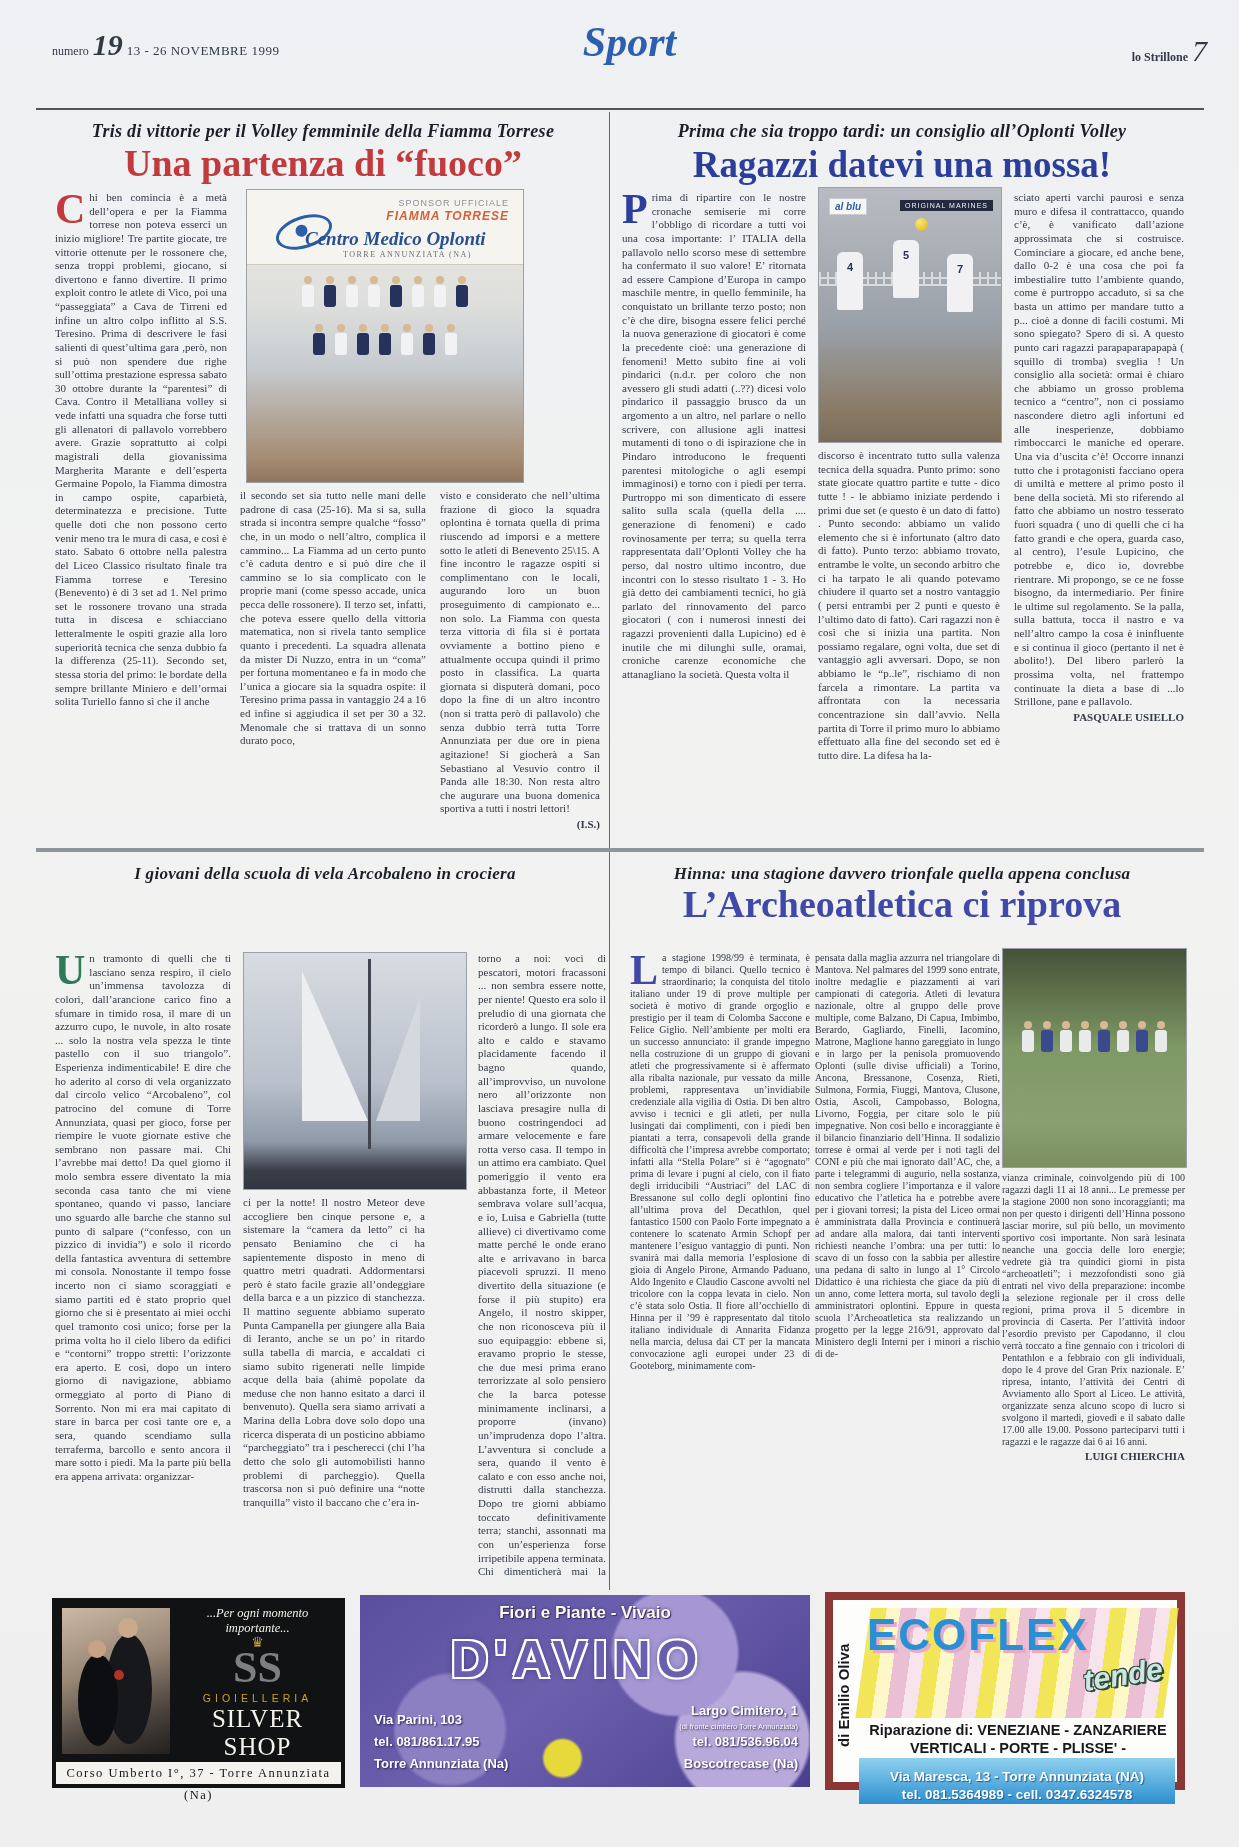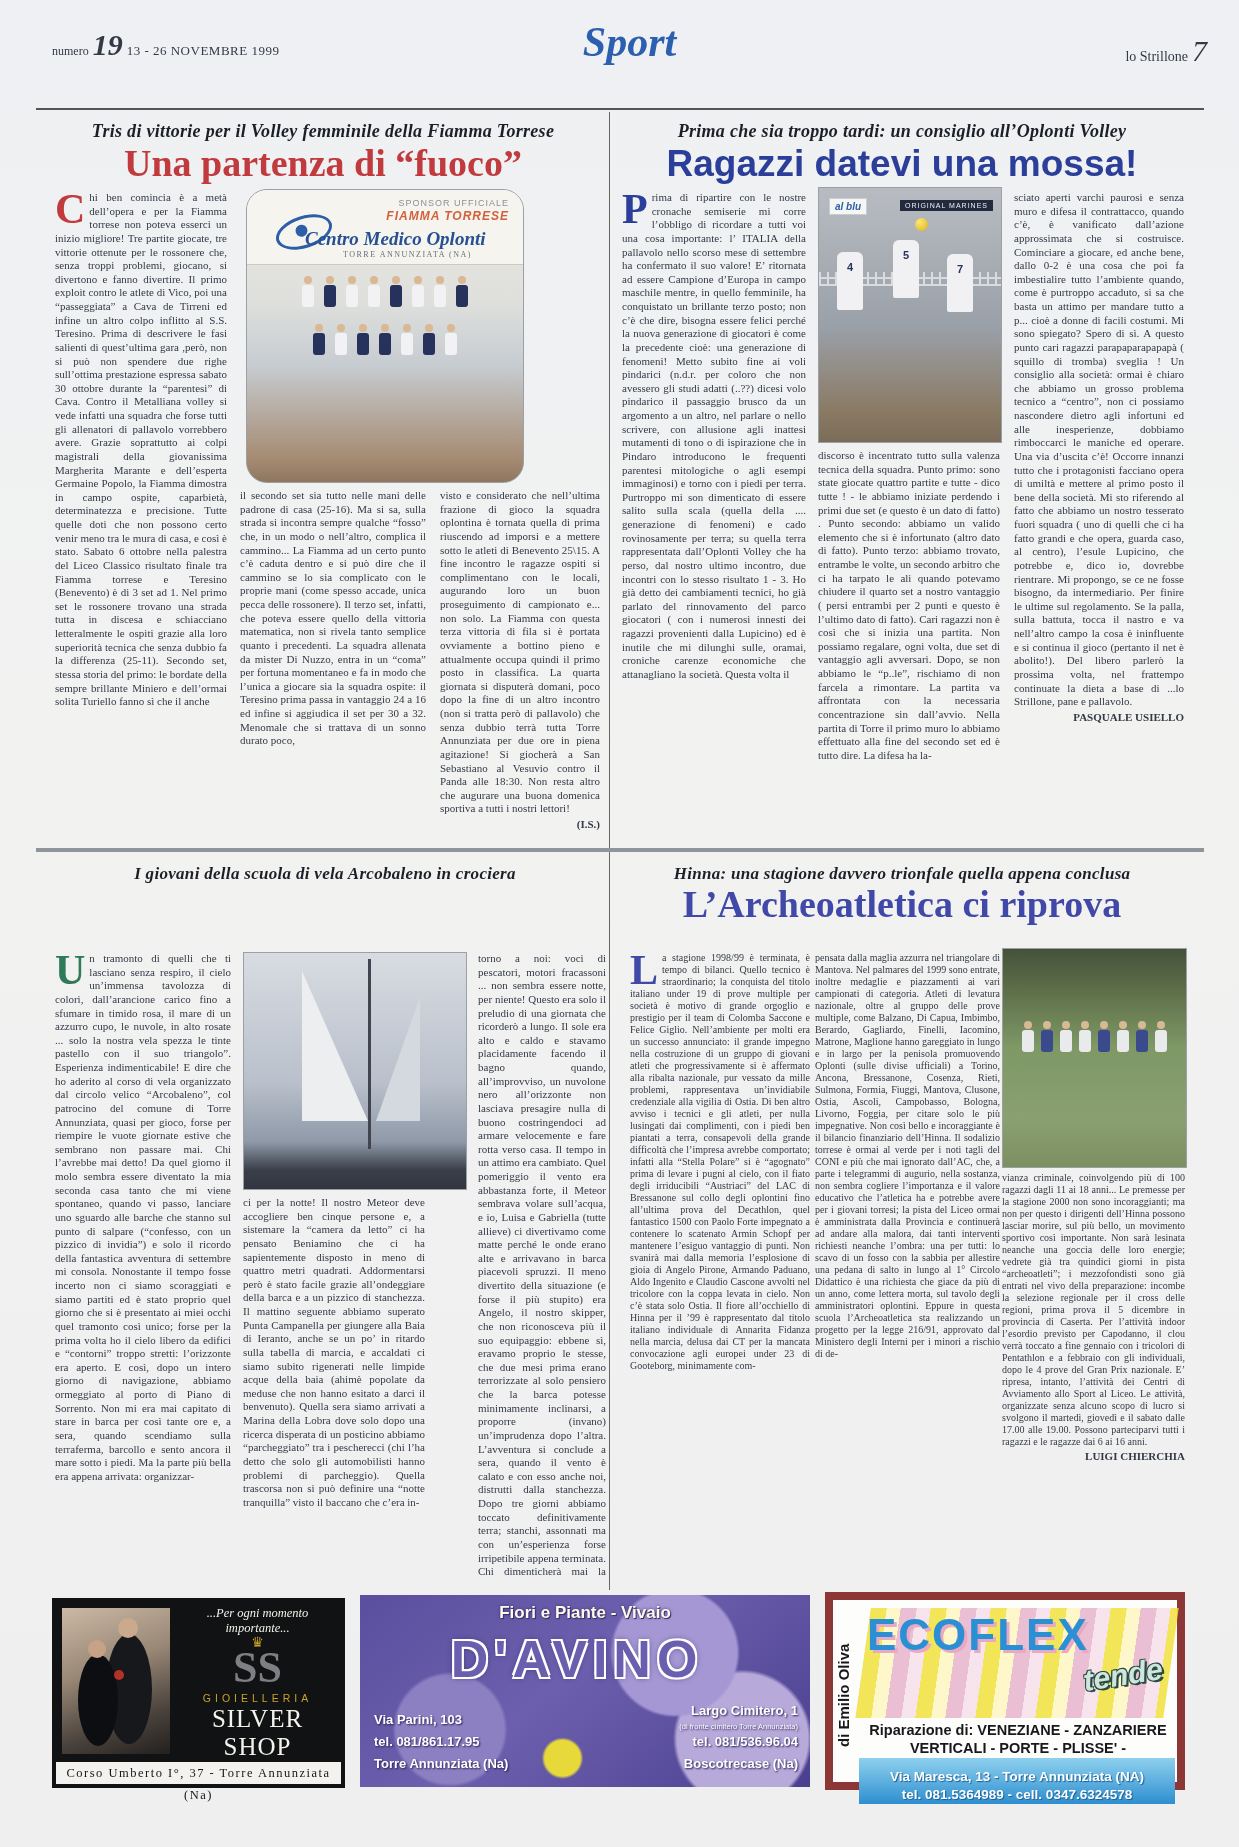--- a/index.html
+++ b/index.html
@@ -2,35 +2,35 @@
 <html lang="it"><head>
 <meta charset="utf-8">
 <style>
   html,body{margin:0;padding:0;background:#e8e9eb;}
   #page{position:relative;width:1239px;height:1847px;background:linear-gradient(180deg,#eef0f3 0%,#f2f2f1 40%,#efeff0 100%);font-family:"Liberation Serif","DejaVu Serif",serif;color:#333a46;overflow:hidden;}
   .rule{position:absolute;background:#555;}
   .art{position:absolute;}
   .kicker{position:absolute;left:0;right:0;text-align:center;font-style:italic;font-weight:bold;font-size:18px;color:#1c1f27;letter-spacing:.3px;}
   .headline{position:absolute;left:0;right:0;text-align:center;font-weight:bold;white-space:nowrap;}
   .h-serif{font-family:"Liberation Serif",serif;}
-  .h-sans{font-family:Liberation Sans, sans-serif;}
+  .h-sans{font-family:Liberation Serif, serif;}
   .col{position:absolute;text-align:justify;font-size:11px;line-height:1.24;overflow:hidden;}
   .small .col{font-size:10px;line-height:1.2;}
   .dropcap{float:left;font-size:42px;line-height:.8;padding:2px 4px 0 0;font-weight:bold;}
   .byline{display:block;text-align:right;font-weight:bold;font-size:11px;margin-top:2px;}
   .photo{position:absolute;overflow:hidden;border:1px solid #9aa0a6;}
   
   #hdr{position:absolute;left:0;top:26;width:100%;height:80px;padding-left:20px;}
   .hdr-left{position:absolute;left:52px;top:28px;}
   .hdr-num-label{font-size:12px;}
   .hdr-num{font-size:30px;font-style:italic;font-weight:bold;}
   .hdr-date{font-size:13px;letter-spacing:.5px;}
   .hdr-sport{position:absolute;left:0;right:0;top:18px;text-align:center;font-size:42px;font-style:italic;font-weight:bold;color:#2d5fb0;font-family:"Liberation Serif",serif;}
   .hdr-right{position:absolute;right:52px;top:34px;}
-  .hdr-mast{font-size:14px;font-weight:normal;margin-top:28px;}
+  .hdr-mast{font-size:12px;font-weight:bold;margin-top:28px;}
   .hdr-page{font-size:30px;font-style:italic;}
   
   .ph-fiamma{background:linear-gradient(180deg,#e9e6df 0%,#dfe0dd 38%,#c7ccd1 60%,#a58b72 92%,#8f7660 100%);}
   .ph-banner{position:absolute;left:0;top:0;right:0;height:74px;background:#f6f4ef;border-bottom:1px solid #cfcabf;}
   .ph-logo{position:absolute;left:28px;top:26px;width:52px;height:26px;border:3px solid #2c5fa8;border-radius:50%;transform:rotate(-18deg);}
   .ph-logo i{position:absolute;left:18px;top:5px;width:12px;height:12px;border-radius:50%;background:#2c5fa8;}
   .sp-small{position:absolute;right:14px;top:8px;font-family:"Liberation Sans",sans-serif;font-size:9px;color:#8b8f96;letter-spacing:1px;}
   .sp-team{position:absolute;right:14px;top:19px;font-family:"Liberation Sans",sans-serif;font-style:italic;font-weight:bold;font-size:12px;color:#d2603a;letter-spacing:1px;}
   .sp-name{position:absolute;left:58px;top:38px;font-size:19px;font-weight:bold;font-style:italic;color:#274f93;}
   .sp-city{position:absolute;left:96px;top:60px;font-size:8px;color:#6a6f76;letter-spacing:1.5px;}
@@ -109,21 +109,21 @@
   <div class="rule" style="left:36px;top:108px;width:1168px;height:2px;"></div>
   <div class="rule" style="left:609px;top:112px;width:1px;height:1478px;background:#666;"></div>
   <div class="rule" style="left:36px;top:848px;width:1168px;height:4px;background:#8f959b;"></div>
 
   <section class="art" id="a1" style="left:42px;top:115px;width:562px;height:730px;">
     <div class="kicker" style="top:6px;">Tris di vittorie per il Volley femminile della Fiamma Torrese</div>
     <div class="headline h-serif" style="top:26px;font-size:38px;color:#c13b3e;">Una partenza di “fuoco”</div>
     <div class="col" style="left:13px;top:76px;width:172px;height:648px;">
       <span class="dropcap" style="color:#c13b3e;">C</span><span>hi ben comincia è a metà dell’opera e per la Fiamma torrese non poteva esserci un inizio migliore! Tre partite giocate, tre vittorie ottenute per le rossonere che, senza troppi problemi, giocano, si divertono e fanno divertire. Il primo exploit contro le atlete di Vico, poi una “passeggiata” a Cava de Tirreni ed infine un altro colpo inflitto al S.S. Teresino. Prima di descrivere le fasi salienti di quest’ultima gara ,però, non si può non spendere due righe sull’ottima prestazione espressa sabato 30 ottobre durante la “parentesi” di Cava. Contro il Metalliana volley si vede infatti una squadra che forse tutti gli allenatori di pallavolo vorrebbero avere. Grazie soprattutto ai colpi magistrali della giovanissima Margherita Marante e dell’esperta Germaine Popolo, la Fiamma dimostra in campo ospite, caparbietà, determinatezza e precisione. Tutte quelle doti che non possono certo venir meno tra le mura di casa, e così è stato. Sabato 6 ottobre nella palestra del Liceo Classico risultato finale tra Fiamma torrese e Teresino (Benevento) è di 3 set ad 1. Nel primo set le rossonere trovano una strada tutta in discesa e schiacciano letteralmente le ospiti grazie alla loro superiorità tecnica che senza dubbio fa la differenza (25-11). Secondo set, stessa storia del primo: le bordate della sempre brillante Miniero e dell’ormai solita Turiello fanno sì che il anche</span>
     </div>
-    <div class="photo ph-fiamma" style="left:204px;top:74px;width:276px;height:292px;border-radius:21px;">
+    <div class="photo ph-fiamma" style="left:204px;top:74px;width:276px;height:292px;">
       <div class="ph-banner">
         <div class="ph-logo">
             <i></i>
           </div>
         <div class="sp-small">SPONSOR UFFICIALE</div>
         <div class="sp-team">FIAMMA TORRESE</div>
         <div class="sp-name">Centro Medico Oplonti</div>
         <div class="sp-city">TORRE ANNUNZIATA (NA)</div>
       </div>
       <div class="team-rows">

